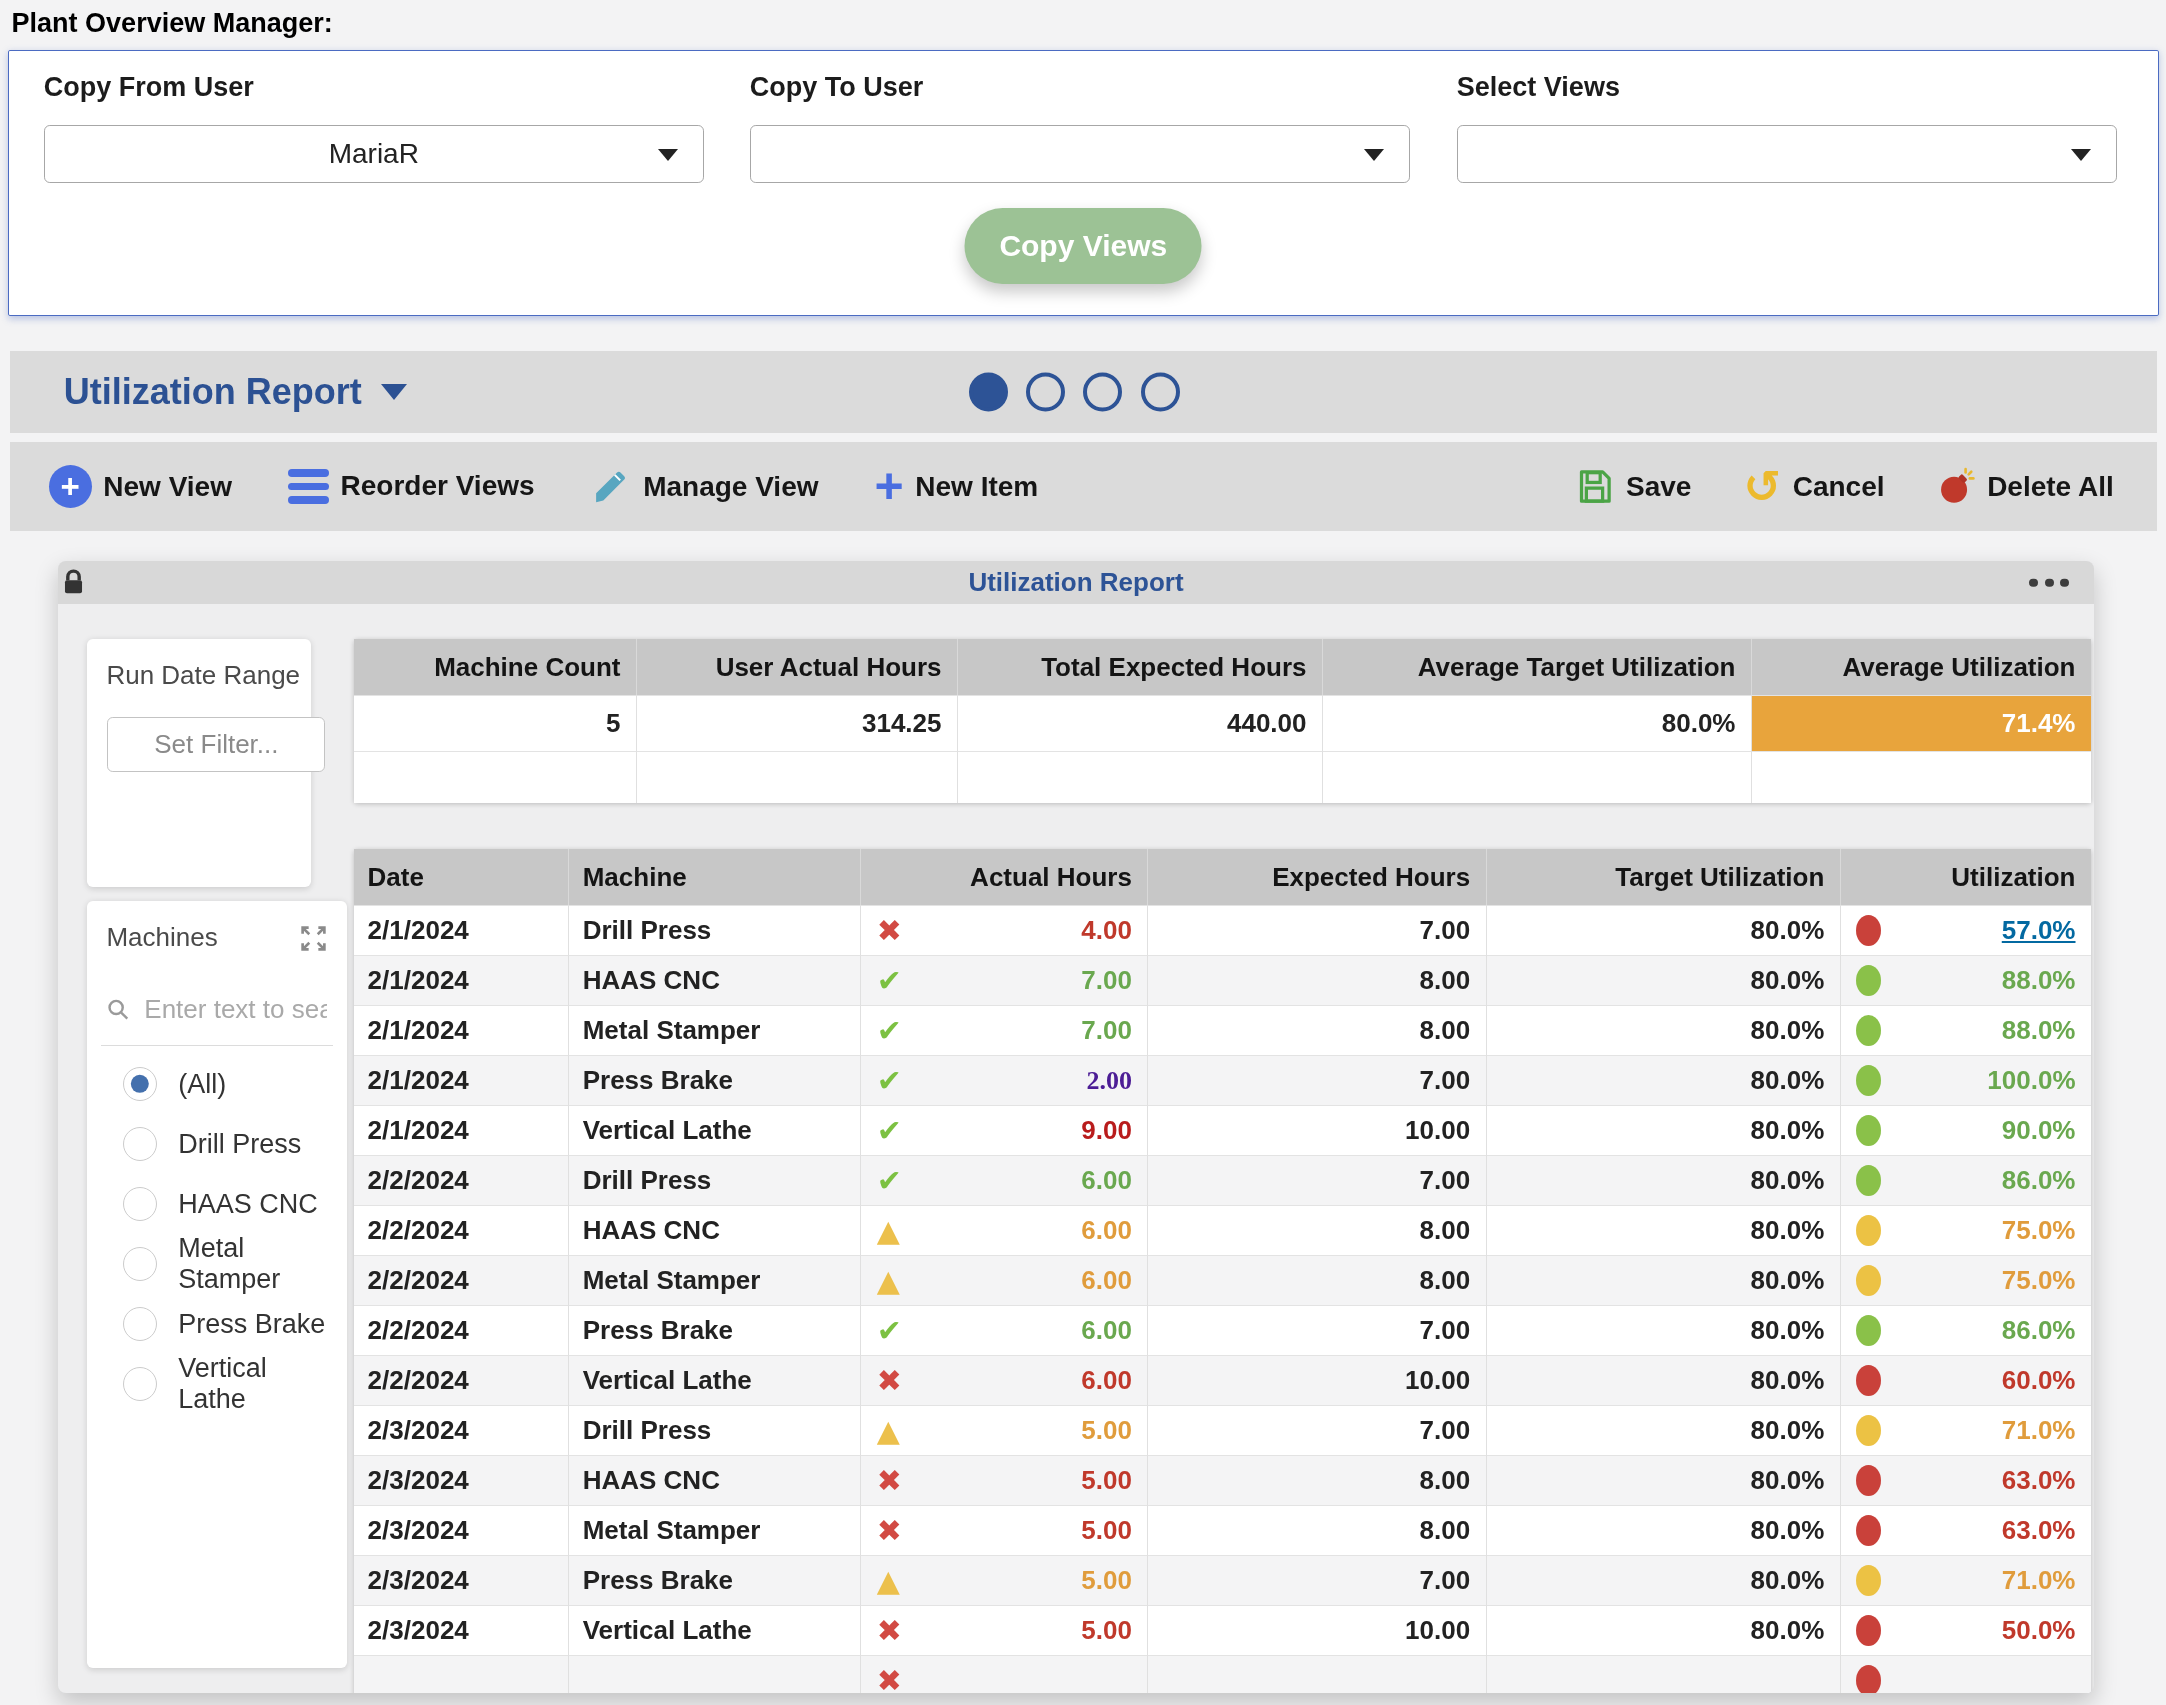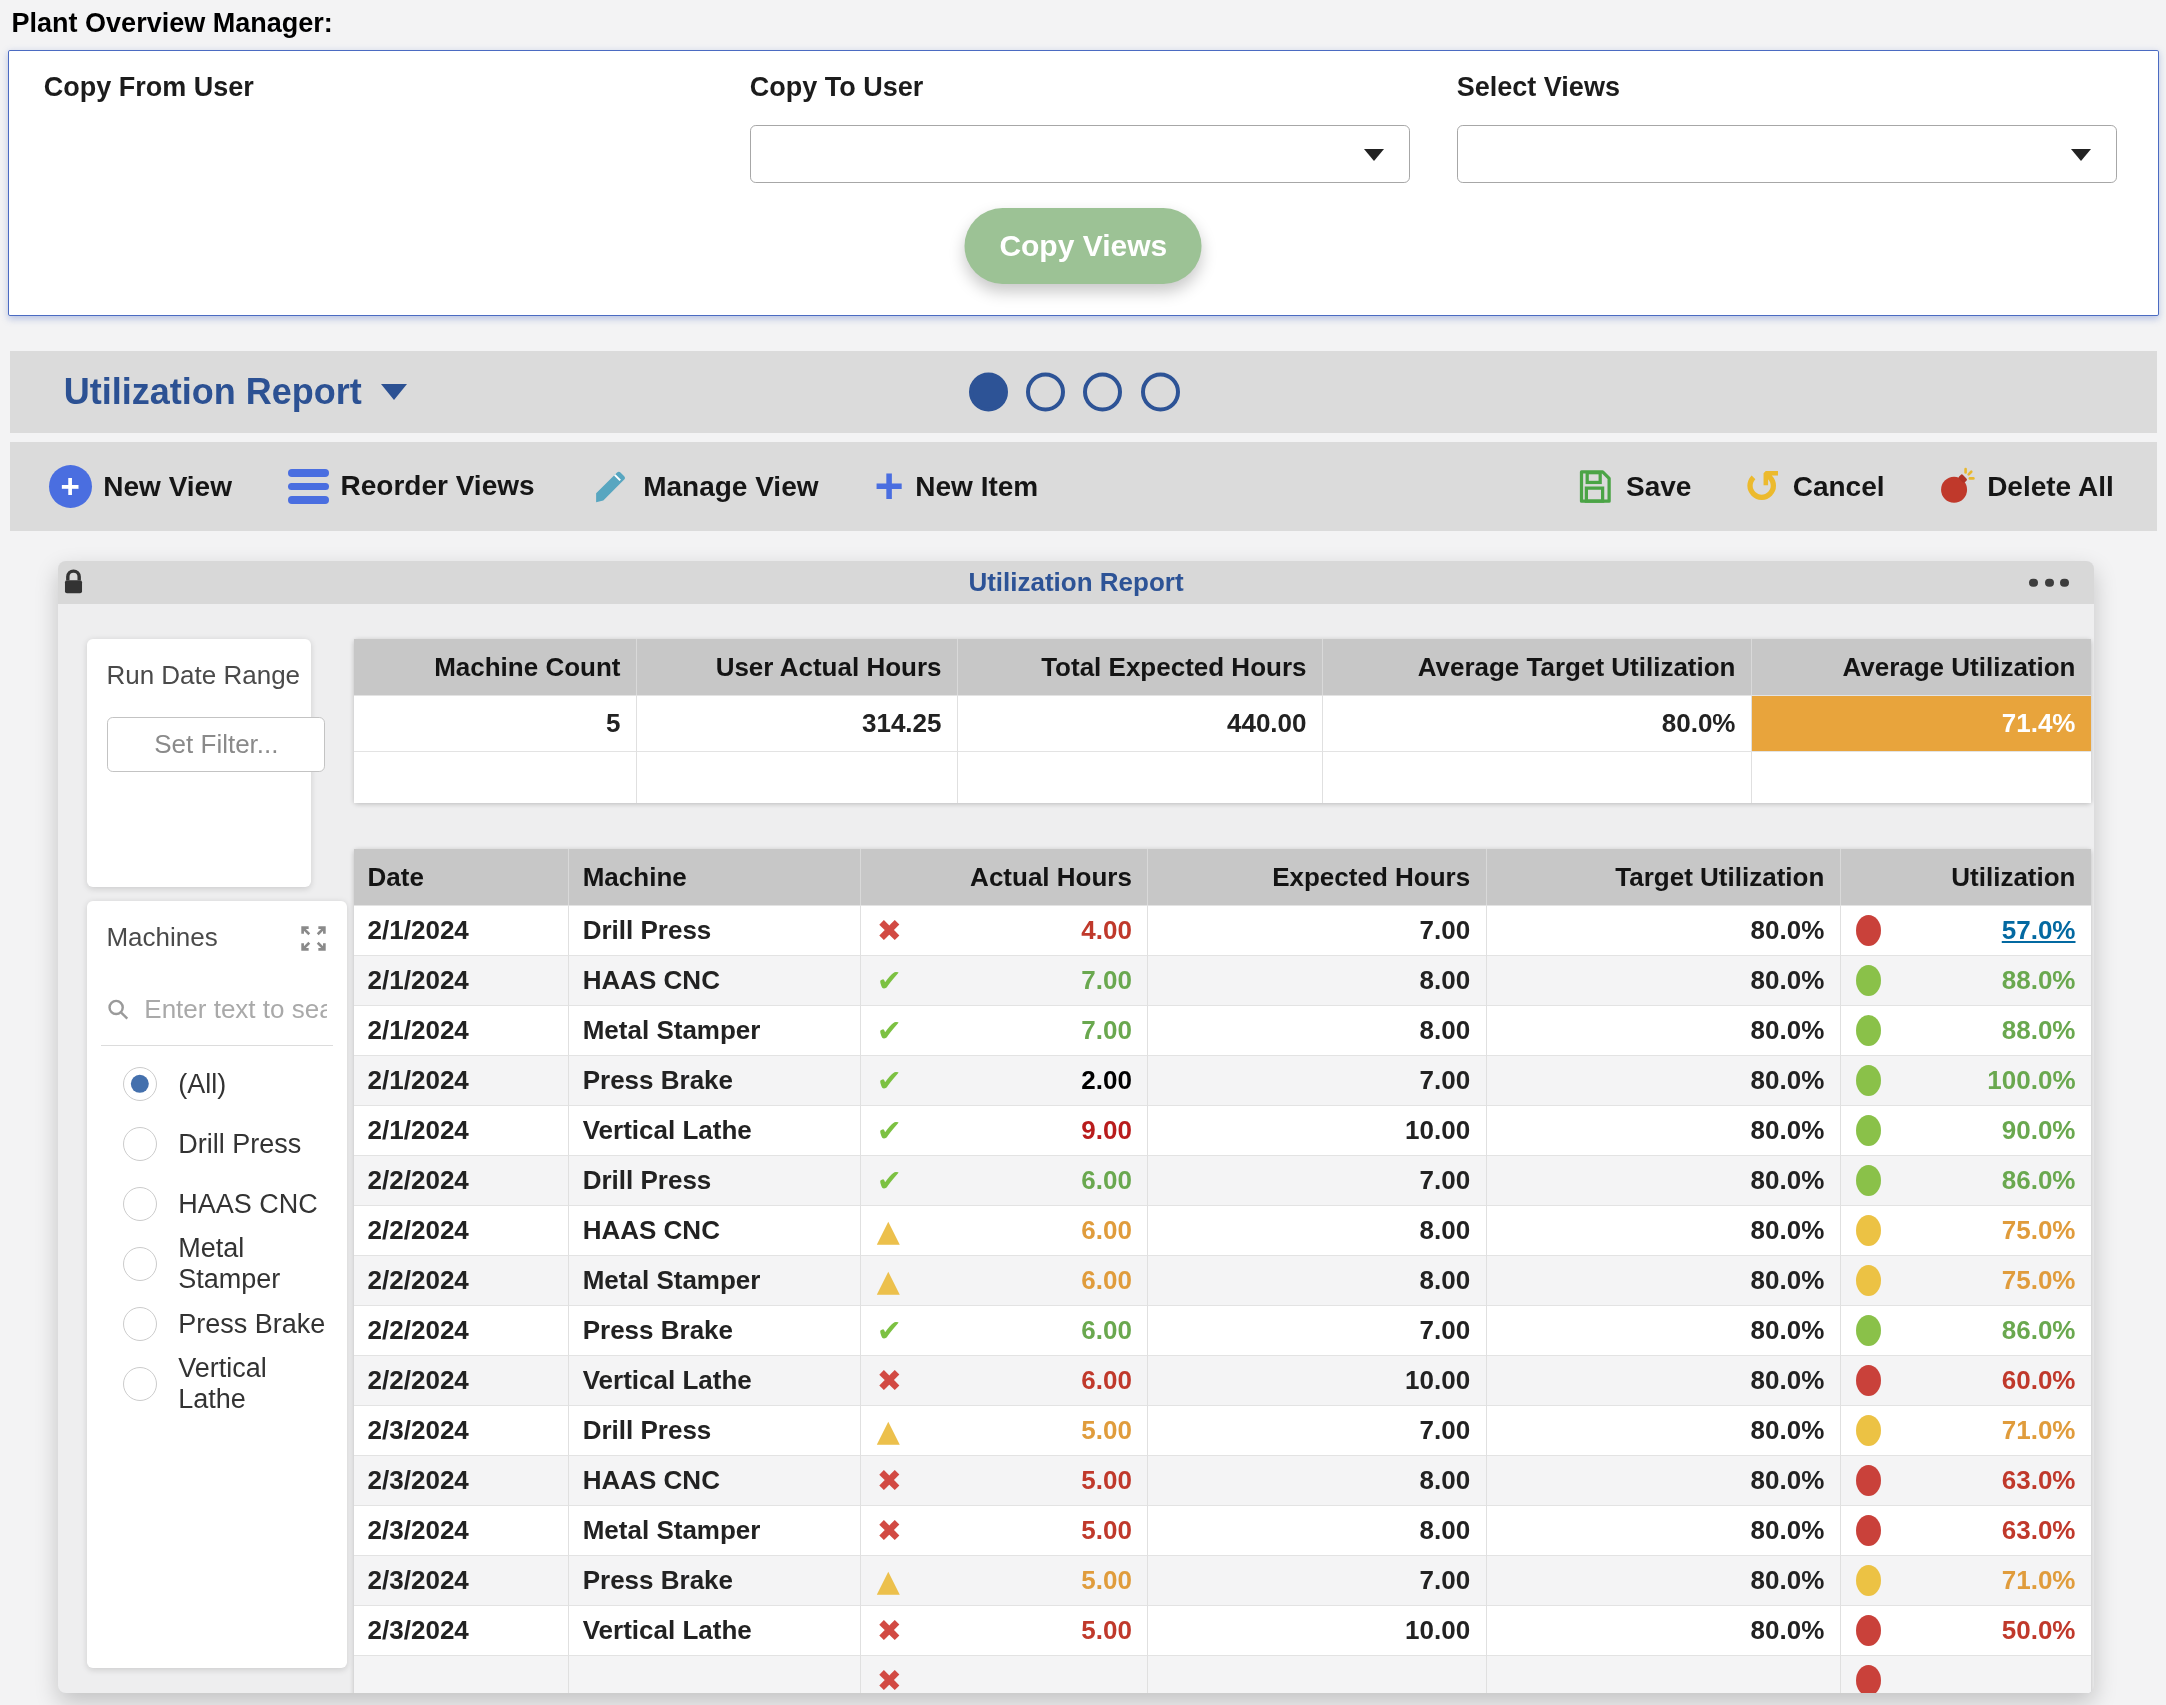--- a/index.html
+++ b/index.html
@@ -140,20 +140,24 @@
   .exp-blue { color:#7b96d6; }
 </style>
 </head>
 <body>
 
 <div class="page-title">Plant Overview Manager:</div>
 
 <div class="copy-panel">
   <div class="field-group fg-1">
     <div class="field-label">Copy From User</div>
+    <div class="select">
+      <span>MariaR</span>
+      <span class="caret"></span>
+    </div>
   </div>
   <div class="field-group fg-2">
     <div class="field-label">Copy To User</div>
     <div class="select">
       <span></span>
       <span class="caret"></span>
     </div>
   </div>
   <div class="field-group fg-3">
     <div class="field-label">Select Views</div>
@@ -405,21 +409,21 @@
               <span style="color: rgb(106, 168, 79);">88.0%</span>
             </div>
           </td>
         </tr>
         <tr class="alt">
           <td class="l">2/1/2024</td>
           <td class="l">Press Brake</td>
           <td>
             <div class="cell-flex">
               <span class="status-ic icon-glyph" style="color: rgb(124, 193, 66);">✔</span>
-              <span style="color: #000000;">2.00</span>
+              <span style="color: #4c1d95; font-family: Liberation Serif, serif;">2.00</span>
             </div>
           </td>
           <td class="exp-blue">7.00</td>
           <td>80.0%</td>
           <td>
             <div class="cell-flex">
               <span class="dot" style="background: rgb(138, 193, 73);"></span>
               <span style="color: rgb(106, 168, 79);">100.0%</span>
             </div>
           </td>

